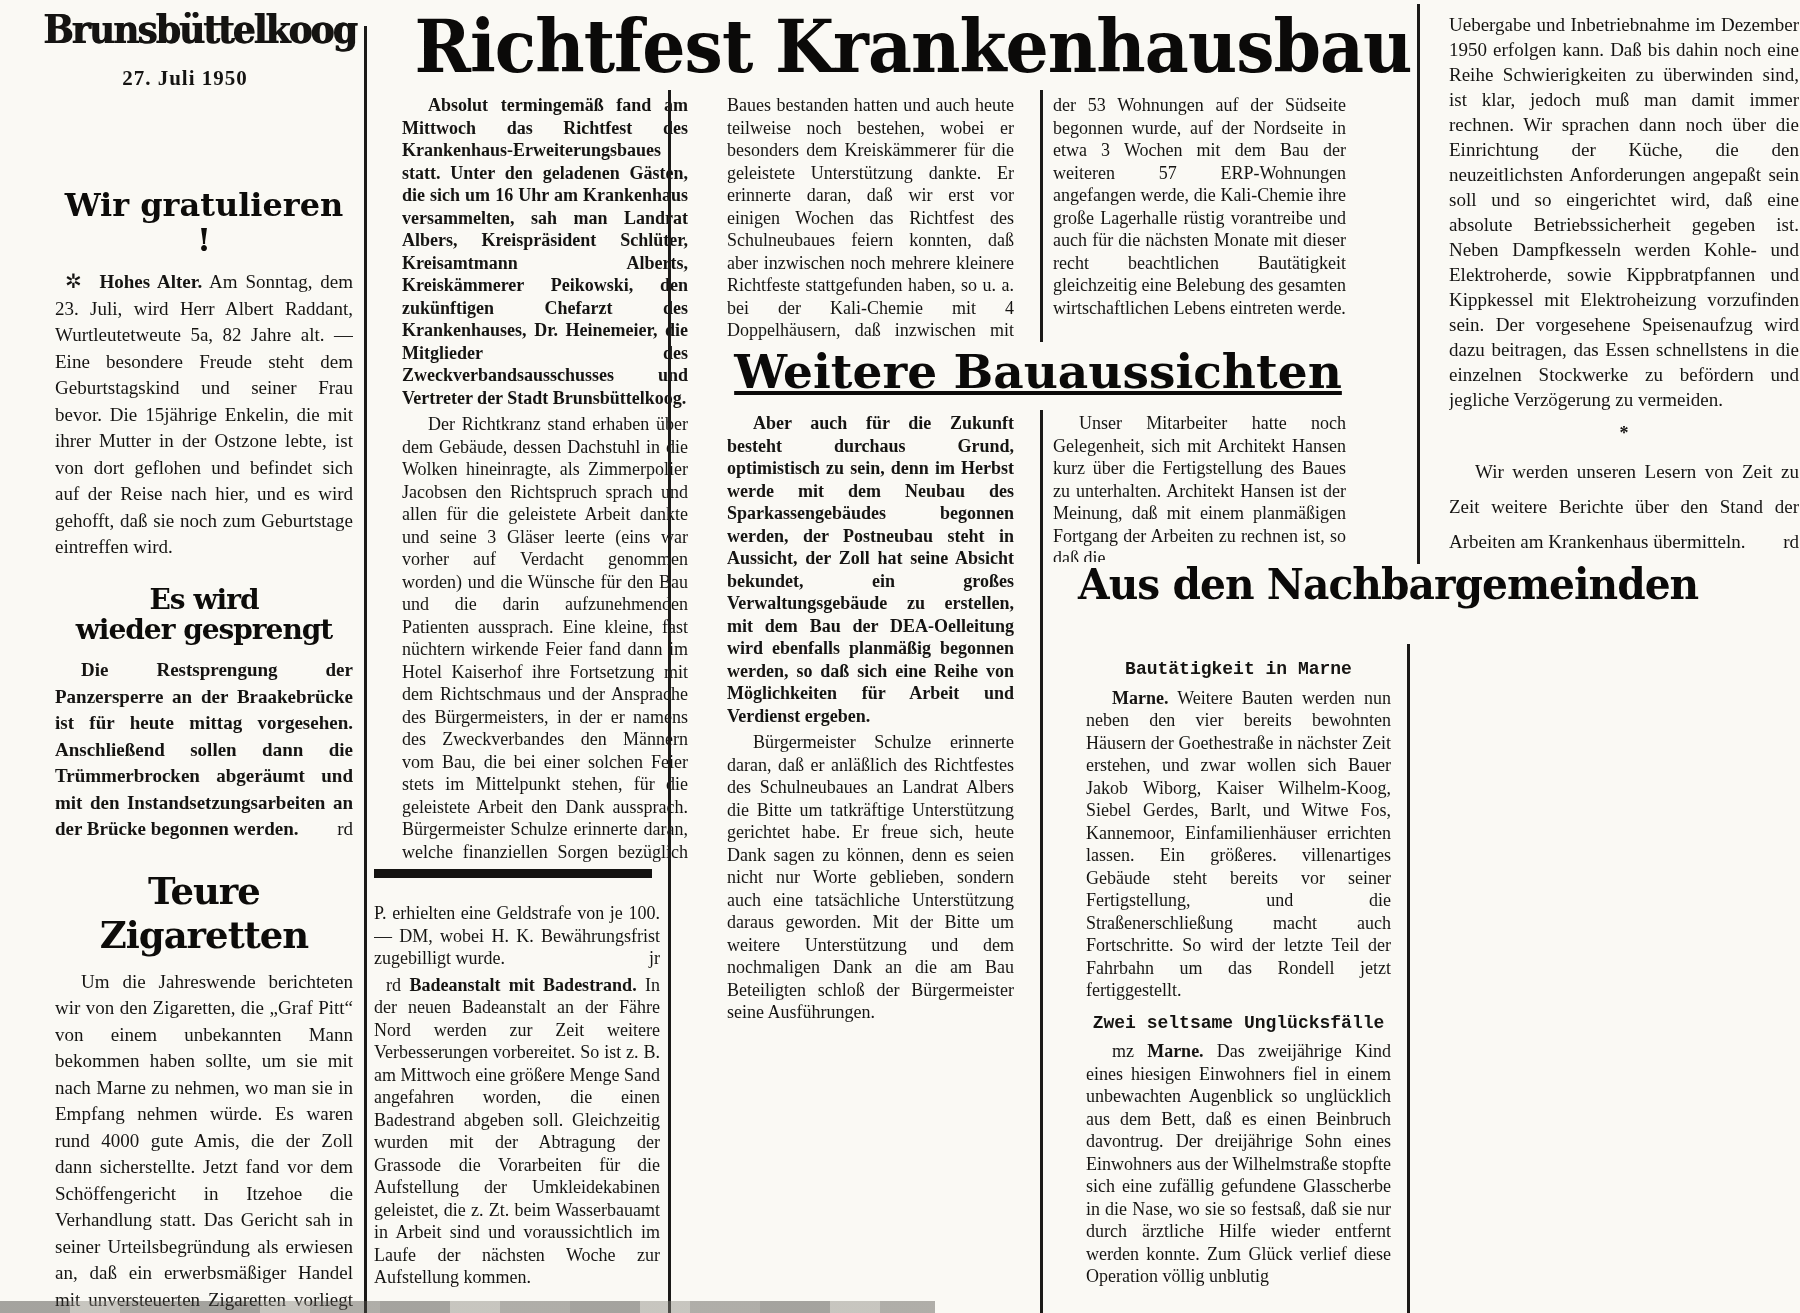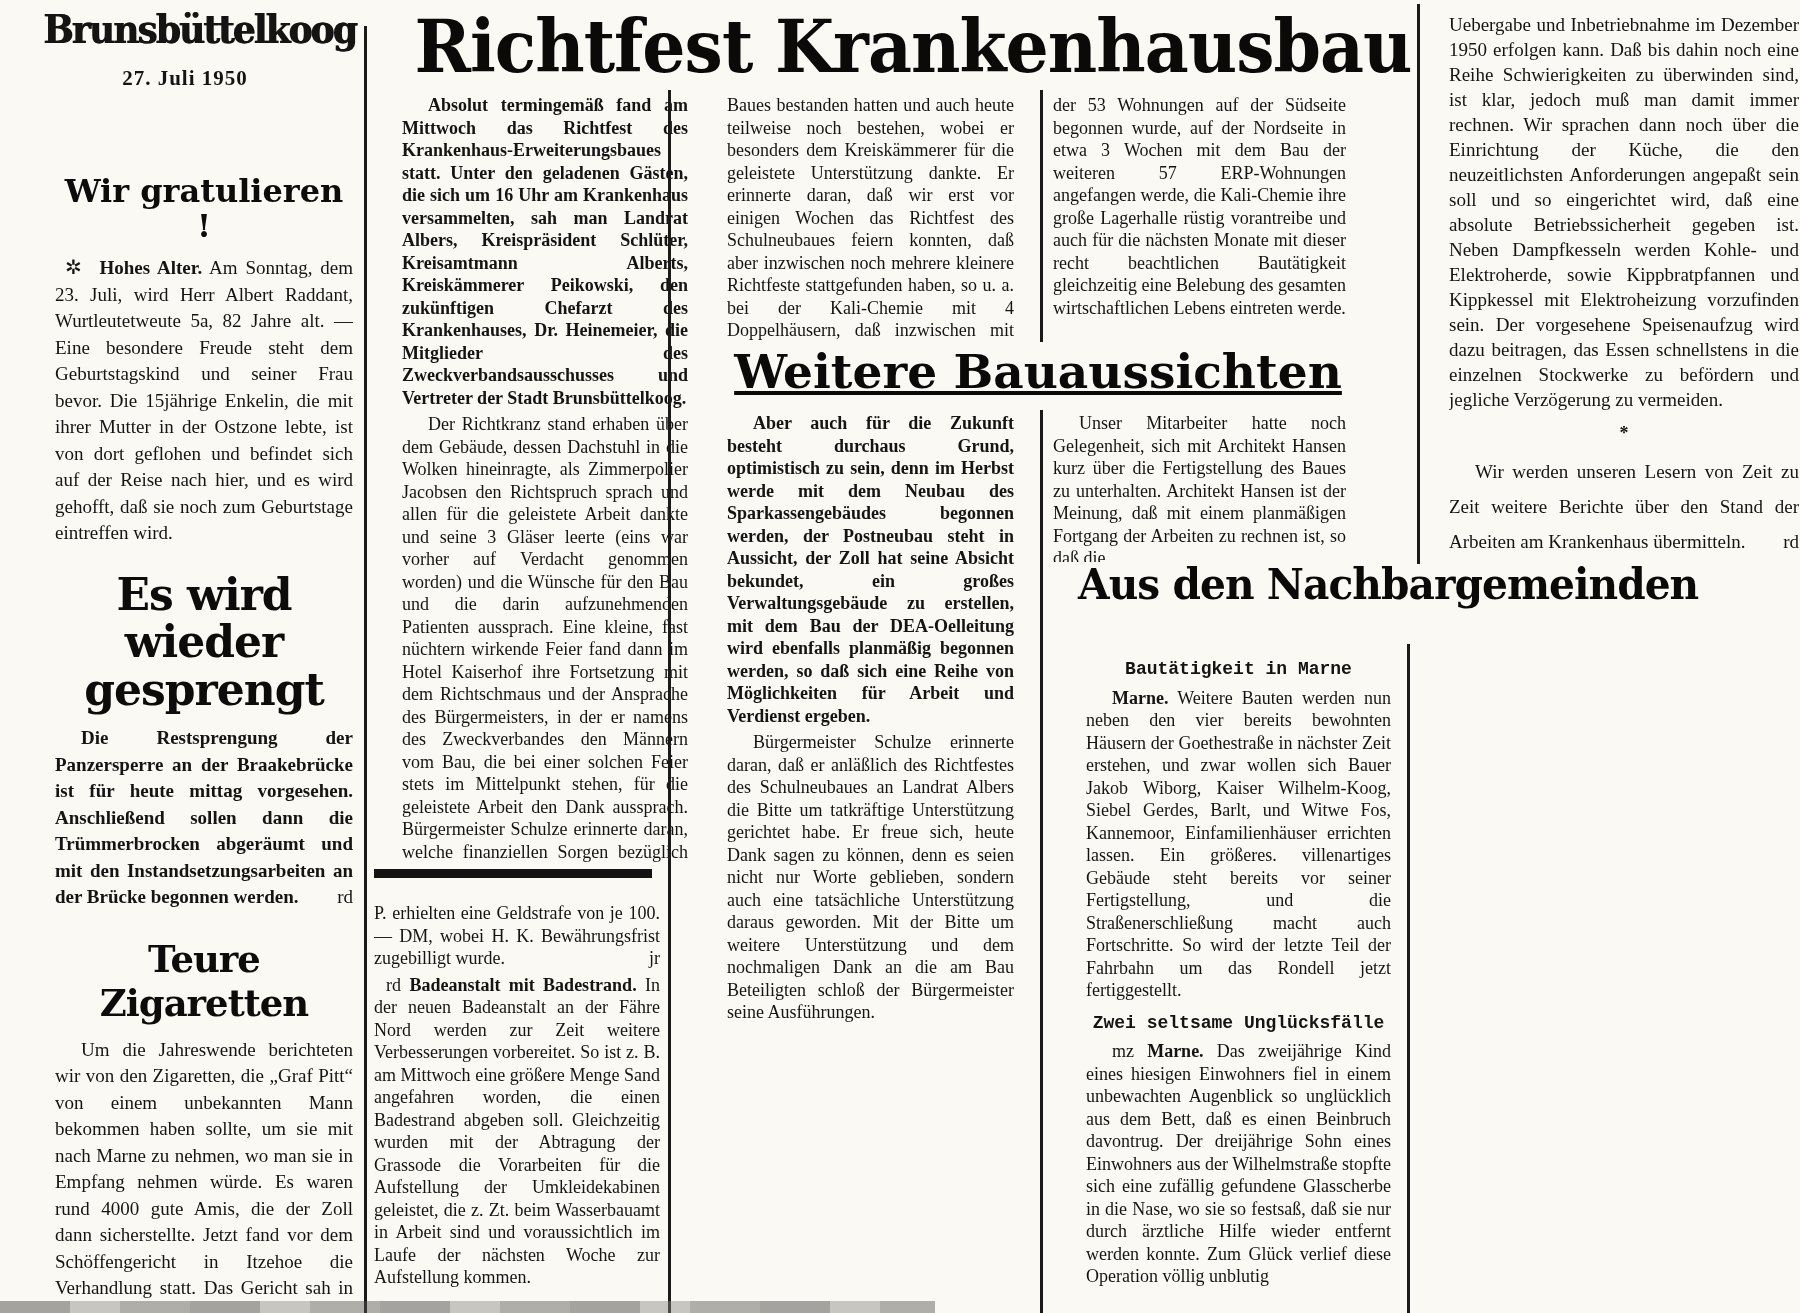--- a/index.html
+++ b/index.html
@@ -32,21 +32,21 @@
   .mast-date{ text-align:center; font-weight:bold; font-size:21px; margin-top:14px; letter-spacing:1px;}
   
   .col{position:absolute; overflow:hidden; text-align:justify;}
   .col p{margin:0 0 4px 0; text-indent:26px; line-height:22.5px; font-size:18px; hyphens:auto;}
   .noindent{text-indent:0 !important;}
   .bold p, p.boldp, .boldp{font-weight:bold;}
   
   .col-a p{font-size:19px; line-height:26.5px;}
   .h-display{font-family:"DejaVu Serif", serif; font-weight:bold; text-align:center; color:#0d0c0a;}
   .h-small{font-size:32px; line-height:1.1; margin:26px 0 10px;}
-  .h-twoline{font-size:44px; line-height:1.08; margin:24px 0 12px; letter-spacing:-1px;}
+  .h-twoline{font-size:28px; line-height:1.08; margin:24px 0 12px; letter-spacing:-1px;}
   .h-zig{font-size:37px; margin:26px 0 12px; letter-spacing:-1px;}
   .main-headline{
     position:absolute; left:408px; top:4px; width:1010px;
     font-family:"DejaVu Serif", serif; font-weight:bold; font-size:68px;
     letter-spacing:-1px; text-align:center; white-space:nowrap; color:#0b0a09;
     transform:scaleY(1.06); transform-origin:top;
   }
   .sub-headline{
     position:absolute; font-family:"DejaVu Serif", serif; font-weight:bold;
     text-align:center; color:#0b0a09; white-space:nowrap;
@@ -65,21 +65,21 @@
 </head>
 <body>
 
 <div class="page">
 
   <div class="masthead">
     <div class="mast-line1">Brunsbüttelkoog</div>
     <div class="mast-date">27. Juli 1950</div>
   </div>
 
-  <div class="col col-a" style="left:55px; top:148px; width:298px; height:1151px;">
+  <div class="col col-a" style="left:55px; top:162px; width:298px; height:1151px;">
     <div class="h-display h-small">Wir gratulieren !</div>
     <p style="text-indent:10px;"><span class="star">✲</span>&nbsp;&nbsp;<span class="lead">Hohes Alter.</span> <span>Am Sonntag, dem 23. Juli, wird Herr Albert Raddant, Wurtleutetweute 5a, 82 Jahre alt. — Eine besondere Freude steht dem Geburtstagskind und seiner Frau bevor. Die 15jährige Enkelin, die mit ihrer Mutter in der Ostzone lebte, ist von dort geflohen und befindet sich auf der Reise nach hier, und es wird gehofft, daß sie noch zum Geburtstage eintreffen wird.</span></p>
 
     <div class="h-display h-twoline">
       <div>Es wird</div>
       <div>wieder gesprengt</div>
     </div>
     <p class="boldp"><span>Die Restsprengung der Panzersperre an der Braakebrücke ist für heute mittag vorgesehen. Anschließend sollen dann die Trümmerbrocken abgeräumt und mit den Instandsetzungsarbeiten an der Brücke begonnen werden.</span><span class="sign">rd</span></p>
 
     <div class="h-display h-zig">Teure Zigaretten</div>

